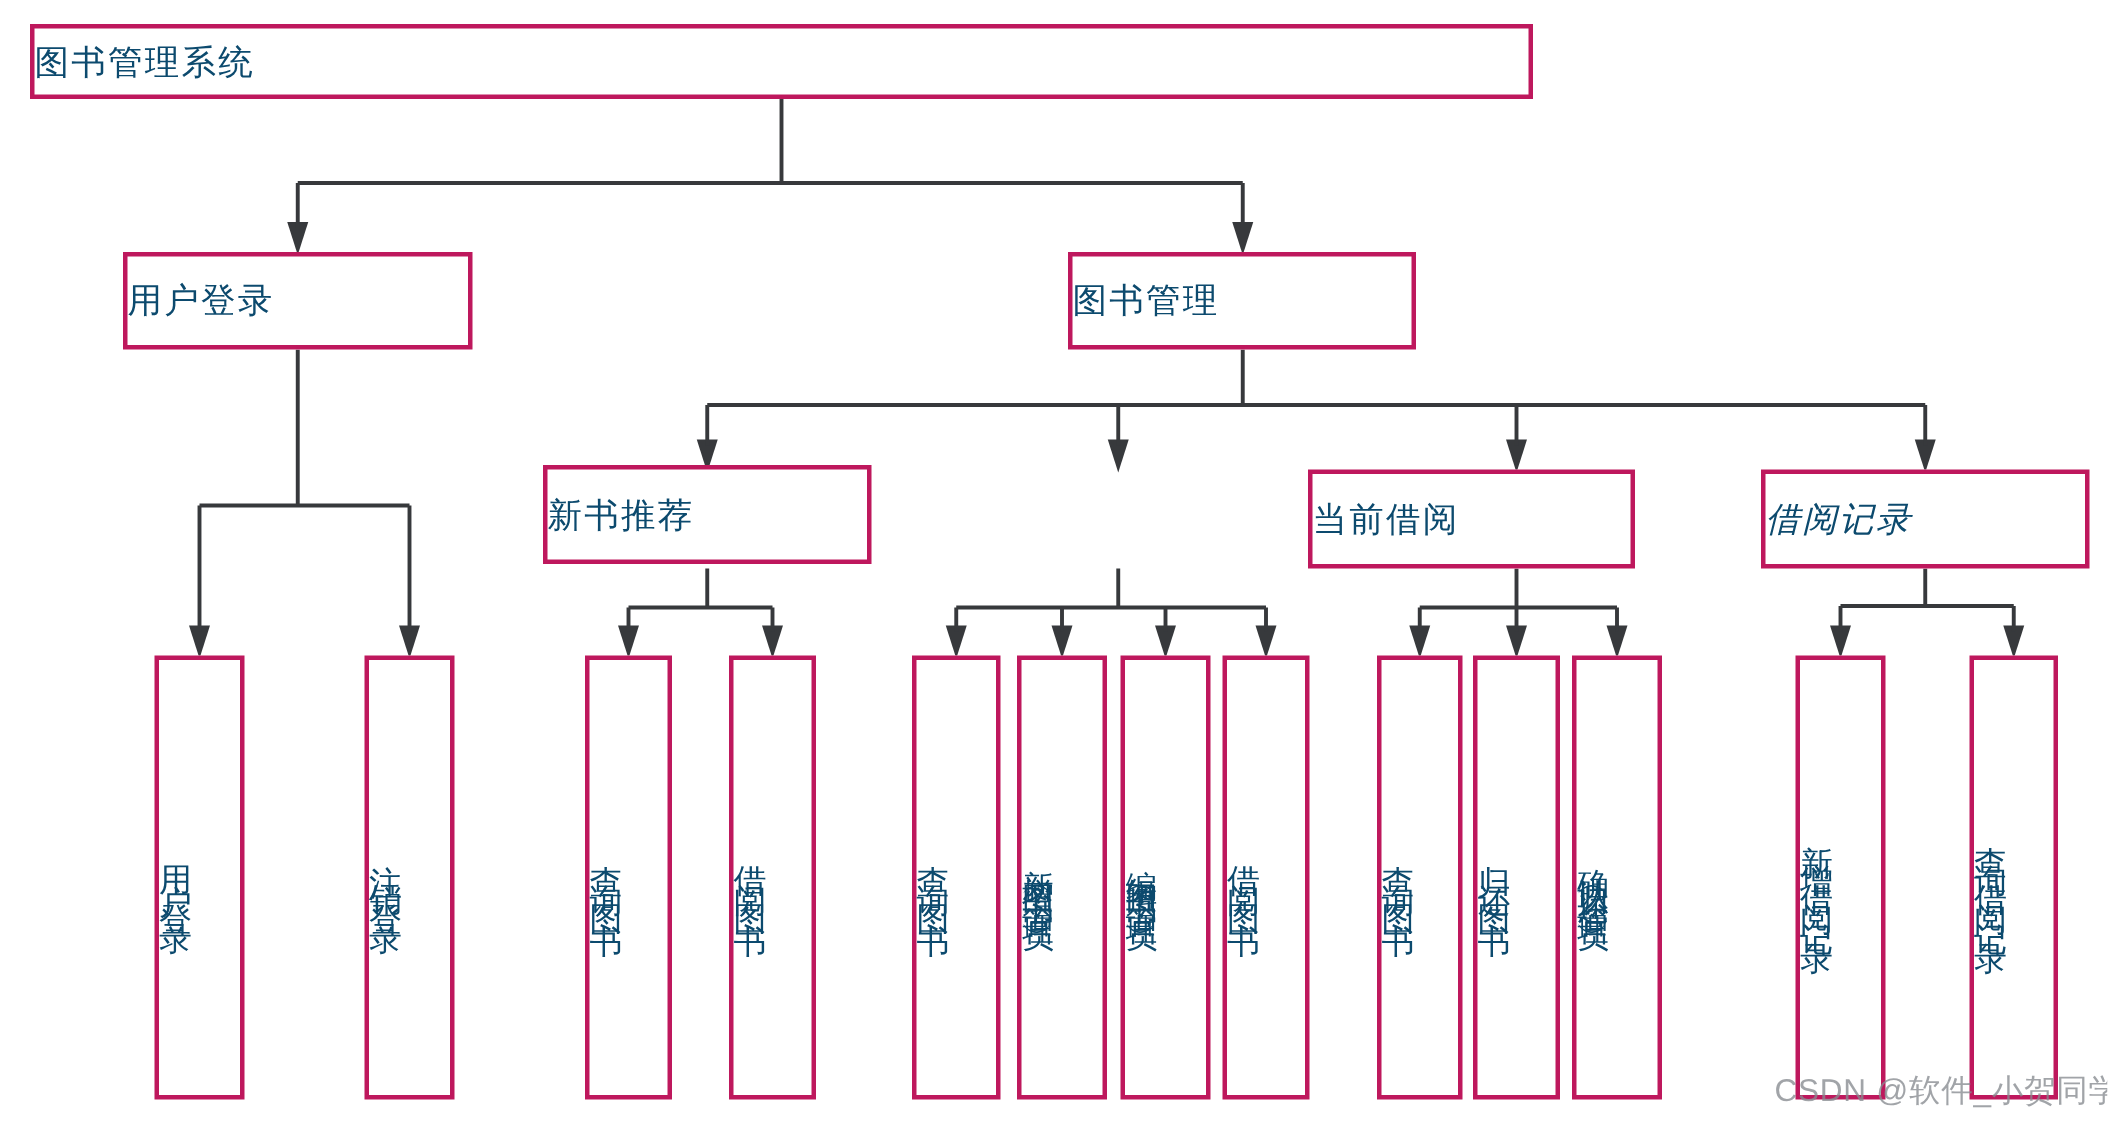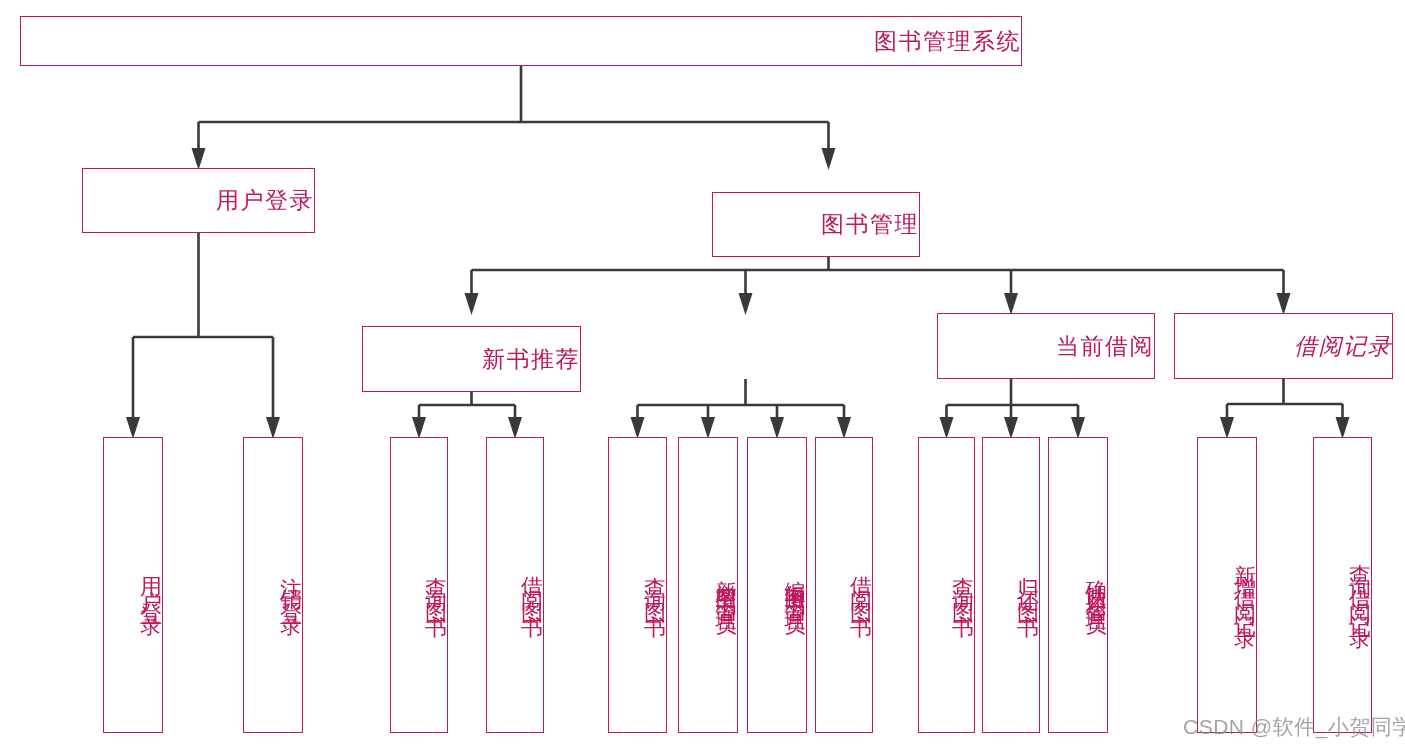--- a/index.html
+++ b/index.html
@@ -3,22 +3,22 @@
 <meta charset="utf-8">
 <style>
   html,body{margin:0;padding:0;background:#ffffff;}
   .stage{
     position:relative;width:1405px;height:747px;background:#ffffff;overflow:hidden;
     font-family:"Liberation Sans",sans-serif;
   }
   .stage svg{position:absolute;left:0;top:0;width:1405px;height:747px;}
   #nodes{position:absolute;left:0;top:0;width:100%;height:100%;}
   .box{
-    position:absolute;background:#ffffff;border:1px solid #be185d;box-sizing:border-box;
-    display:flex;align-items:center;justify-content:flex-end;color:#be185d;
+    position:absolute;background:#ffffff;border:3px solid #be185d;box-sizing:border-box;
+    display:flex;align-items:center;justify-content:flex-start;color:#0c4a6e;
   }
   .h-box{font-size:23px;letter-spacing:1.5px;white-space:nowrap;}
   .v-box{font-size:22px;}
   .v-box span{
     writing-mode:vertical-rl;text-orientation:mixed;
     letter-spacing:13px;line-height:1;display:block;
   }
   .v-box.long span{letter-spacing:5px;font-size:21px;}
   .watermark{
     position:absolute;left:1183px;top:713px;font-size:21px;letter-spacing:0.5px;
@@ -63,45 +63,45 @@
       </div>
       <div class="box h-box" style="left: 82px; top: 168px; width: 233px; height: 65px;">
         <span>用户登录</span>
       </div>
       <div class="box v-box" style="left: 103px; top: 437px; width: 60px; height: 296px;">
         <span>用户登录</span>
       </div>
       <div class="box v-box" style="left: 243px; top: 437px; width: 60px; height: 296px;">
         <span>注销登录</span>
       </div>
-      <div class="box h-box" style="left: 712px; top: 168px; width: 208px; height: 65px; margin-top: 24px;">
+      <div class="box h-box" style="left: 712px; top: 168px; width: 232px; height: 65px;">
         <span>图书管理</span>
       </div>
-      <div class="box h-box" style="left: 362px; top: 326px; width: 219px; height: 66px;">
+      <div class="box h-box" style="left: 362px; top: 310px; width: 219px; height: 66px;">
         <span>新书推荐</span>
       </div>
       <div class="box v-box" style="left: 390px; top: 437px; width: 58px; height: 296px;">
         <span>查询图书</span>
       </div>
       <div class="box v-box" style="left: 486px; top: 437px; width: 58px; height: 296px;">
         <span>借阅图书</span>
       </div>
       <div class="box v-box" style="left: 608px; top: 437px; width: 59px; height: 296px;">
         <span>查询图书</span>
       </div>
       <div class="box v-box long" style="left: 678px; top: 437px; width: 60px; height: 296px;">
         <span>新增图书（管理员）</span>
       </div>
       <div class="box v-box long" style="left: 747px; top: 437px; width: 60px; height: 296px;">
         <span>编辑图书（管理员）</span>
       </div>
       <div class="box v-box" style="left: 815px; top: 437px; width: 58px; height: 296px;">
         <span>借阅图书</span>
       </div>
-      <div class="box h-box" style="left: 937px; top: 313px; width: 218px; height: 66px;">
+      <div class="box h-box" style="left: 872px; top: 313px; width: 218px; height: 66px;">
         <span>当前借阅</span>
       </div>
       <div class="box v-box" style="left: 918px; top: 437px; width: 57px; height: 296px;">
         <span>查询图书</span>
       </div>
       <div class="box v-box" style="left: 982px; top: 437px; width: 58px; height: 296px;">
         <span>归还图书</span>
       </div>
       <div class="box v-box long" style="left: 1048px; top: 437px; width: 60px; height: 296px;">
         <span>确认归还（管理员）</span>

